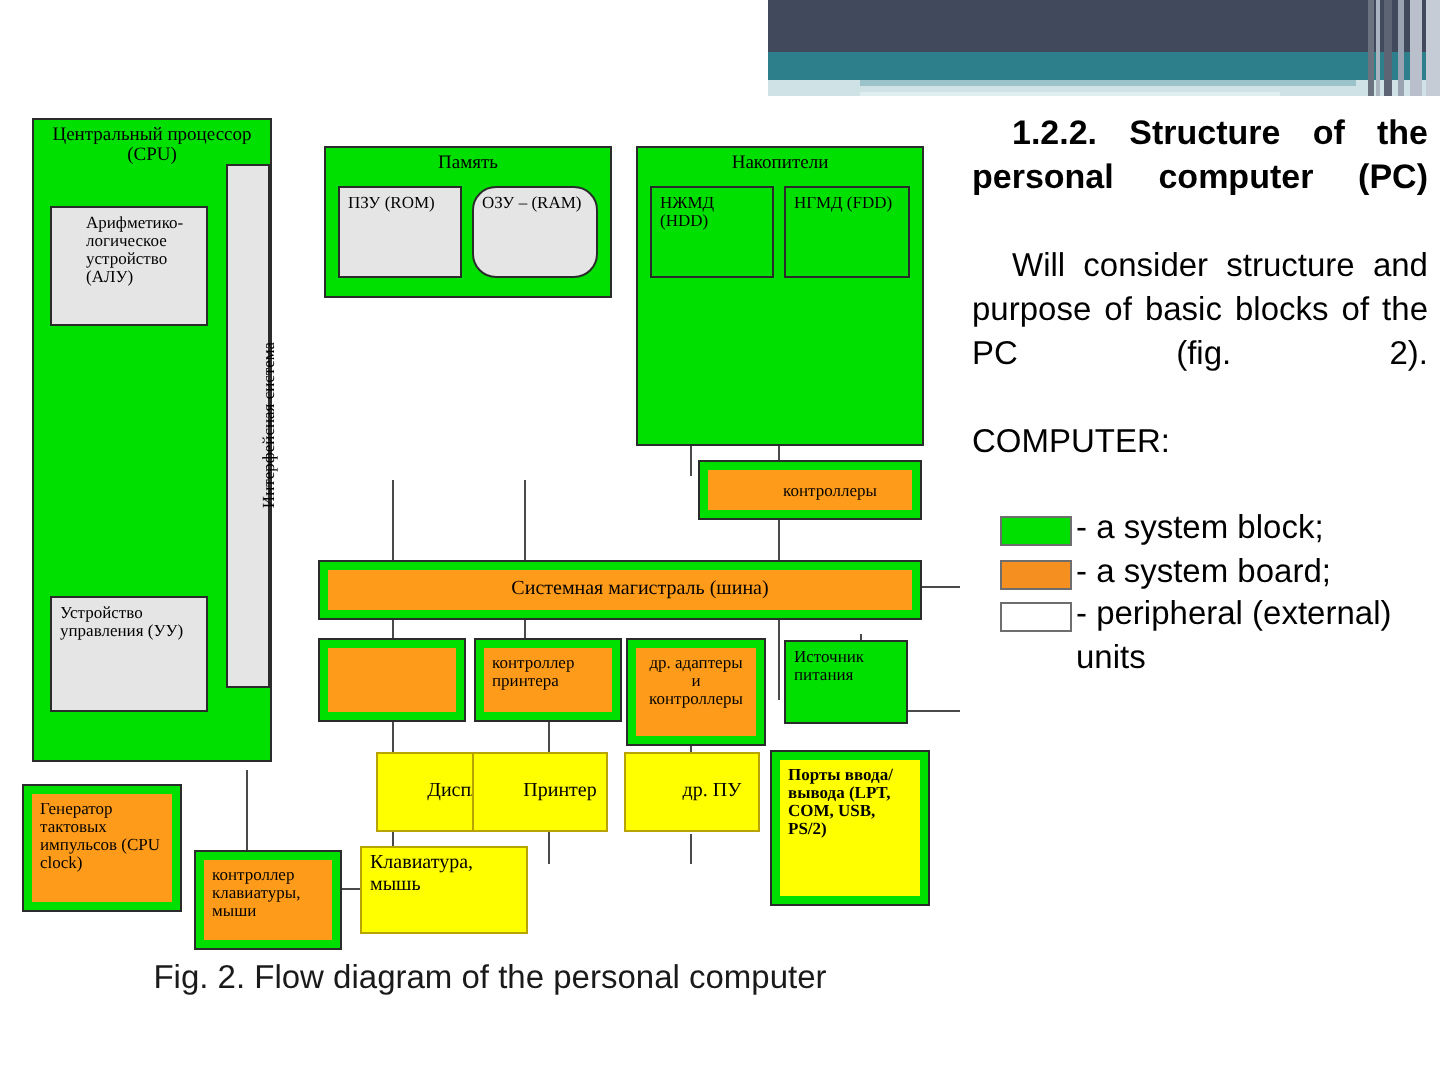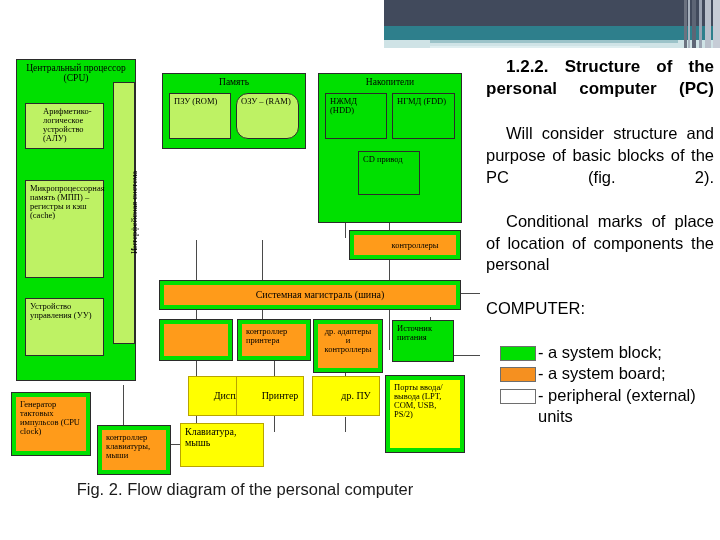--- a/index.html
+++ b/index.html
@@ -14,24 +14,24 @@
   #topbar-pale{position:absolute;left:384px;top:40px;width:336px;height:8px;background:#cfe3e6;}
   #topbar-line1{position:absolute;left:430px;top:40px;width:248px;height:3px;background:#9cc3c9;}
   #topbar-line2{position:absolute;left:430px;top:46px;width:210px;height:2px;background:#dfeef0;}
   .vstripe{position:absolute;top:0;height:48px;}
   
   #diagram{position:absolute;left:0;top:55px;width:480px;height:420px;}
   .node{position:absolute;box-sizing:border-box;display:flex;align-items:center;
     justify-content:center;text-align:center;color:#000;line-height:1.06;
     font-family:"Liberation Serif", serif;padding-left:20px;}
   .green{background:#00e000;border:1px solid #2b2b2b;}
-  .orange{background:#bef264;border:1px solid #2b2b2b;}
+  .orange{background:#e5e5e5;border:1px solid #2b2b2b;}
   .yellow{background:#ffff00;border:1px solid #b8a400;}
   .ogreen{background:#ff9b1a;border:4px solid #00e000;outline:1px solid #2b2b2b;}
-  .ygreen{background:#ffff00;border:4px solid #00e000;outline:1px solid #2b2b2b;}
+  .ygreen{background:#ffff00;border:4px solid #00e000;outline:1px solid #2b2b2b;font-weight:bold;}
   .hdr{align-items:flex-start;}
   .lbl-top{position:absolute;left:0;right:0;top:3px;text-align:center;
     font-family:"Liberation Serif", serif;}
   .inner{align-items:flex-start;justify-content:flex-start;padding:3px 4px;text-align:left;}
   .vert{writing-mode:vertical-rl;transform:rotate(180deg);}
   .conn{position:absolute;background:#4a4a4a;}
   .vline{width:1px;}
   .hline{height:1px;}
   
   #caption{position:absolute;left:20px;top:478px;width:450px;text-align:center;
@@ -86,43 +86,41 @@
   <div class="conn vline" style="left:345px;top:362px;height:15px;"></div>
   <div class="conn vline" style="left:123px;top:355px;height:17px;"></div>
   <div class="conn hline" style="left:123px;top:389px;width:60px;"></div>
   <div class="conn hline" style="left:430px;top:300px;width:50px;"></div>
   <div class="conn vline" style="left:430px;top:262px;height:40px;"></div>
   <div class="conn hline" style="left:455px;top:238px;width:25px;"></div>
 
   <div class="node green hdr" style="left:16px;top:4px;width:120px;height:322px;">
     <div class="lbl-top" style="font-size:9.5px;padding:0 3px;">Центральный процессор (CPU)</div>
   </div>
-  <div class="node orange inner" style="left:25px;top:48px;width:79px;height:46px;font-size:8.5px;padding-left:17px;">Арифметико-логическое устройство (АЛУ)</div>
-  <div class="node orange inner" style="left:25px;top:125px;width:79px;height:98px;font-size:8.5px;">Микропроцессорная память (МПП) – регистры и кэш (cache)</div>
+  <div class="node orange inner" style="left:25px;top:48px;width:79px;height:60px;font-size:8.5px;padding-left:17px;">Арифметико-логическое устройство (АЛУ)</div>
   <div class="node orange inner" style="left:25px;top:243px;width:79px;height:58px;font-size:8.5px;">Устройство управления (УУ)</div>
   <div class="node orange" style="left:113px;top:27px;width:17px;height:262px;">
     <span class="vert" style="font-size:8.5px;">Интерфейсная система</span>
   </div>
 
   <div class="node ogreen inner" style="left:12px;top:338px;width:78px;height:62px;font-size:8.5px;">Генератор тактовых импульсов (CPU clock)</div>
 
   <div class="node ogreen inner" style="left:98px;top:371px;width:72px;height:48px;font-size:8.5px;">контроллер клавиатуры, мыши</div>
 
   <div class="node green hdr" style="left:162px;top:18px;width:144px;height:76px;">
     <div class="lbl-top" style="font-size:9.5px;">Память</div>
   </div>
   <div class="node orange inner" style="left:169px;top:38px;width:62px;height:46px;font-size:8.5px;">ПЗУ (ROM)</div>
   <div class="node orange inner" style="left:236px;top:38px;width:63px;height:46px;font-size:8.5px;border-radius:12px;">ОЗУ – (RAM)</div>
 
   <div class="node green hdr" style="left:318px;top:18px;width:144px;height:150px;">
     <div class="lbl-top" style="font-size:9.5px;">Накопители</div>
   </div>
   <div class="node green inner" style="left:325px;top:38px;width:62px;height:46px;font-size:8.5px;">НЖМД (HDD)</div>
   <div class="node green inner" style="left:392px;top:38px;width:63px;height:46px;font-size:8.5px;">НГМД (FDD)</div>
-  <div class="node green inner" style="left:358px;top:96px;width:62px;height:44px;font-size:8.5px;">CD привод</div>
 
   <div class="node ogreen" style="left:350px;top:176px;width:110px;height:28px;font-size:8.5px;">контроллеры</div>
 
   <div class="node ogreen" style="left:160px;top:226px;width:300px;height:28px;font-size:10px;">Системная магистраль (шина)</div>
 
   <div class="node ogreen" style="left:160px;top:265px;width:72px;height:40px;font-size:8.5px;"></div>
   <div class="node ogreen inner" style="left:238px;top:265px;width:72px;height:40px;font-size:8.5px;">контроллер принтера</div>
   <div class="node ogreen inner" style="left:314px;top:265px;width:68px;height:52px;font-size:8.5px;text-align:center;">др. адаптеры и контроллеры</div>
   <div class="node green inner" style="left:392px;top:265px;width:62px;height:42px;font-size:8.5px;">Источник питания</div>
 
@@ -131,21 +129,20 @@
   <div class="node yellow" style="left:312px;top:321px;width:68px;height:40px;font-size:10px;">др. ПУ</div>
   <div class="node ygreen inner" style="left:386px;top:321px;width:78px;height:76px;font-size:8.5px;">Порты ввода/вывода (LPT, COM, USB, PS/2)</div>
   <div class="node yellow inner" style="left:180px;top:368px;width:84px;height:44px;font-size:10px;">Клавиатура, мышь</div>
 </div>
 
 <div id="caption">Fig. 2. Flow diagram of the personal computer</div>
 
 <div id="textcol">
   <p class="h indent">1.2.2. Structure of the personal computer (PC)</p>
   <p class="indent">Will consider structure and purpose of basic blocks of the PC (fig. 2).</p>
-  <p class="indent">Conditional marks of place of location of components the personal</p>
   <p>COMPUTER:</p>
 
   <div class="legend-row">
     <span class="swatch sw-green" style="background: rgb(0, 224, 0);"></span>
     <span>- a system block;</span>
   </div>
   <div class="legend-row">
     <span class="swatch sw-orange" style="background: rgb(245, 144, 32);"></span>
     <span>- a system board;</span>
   </div>

